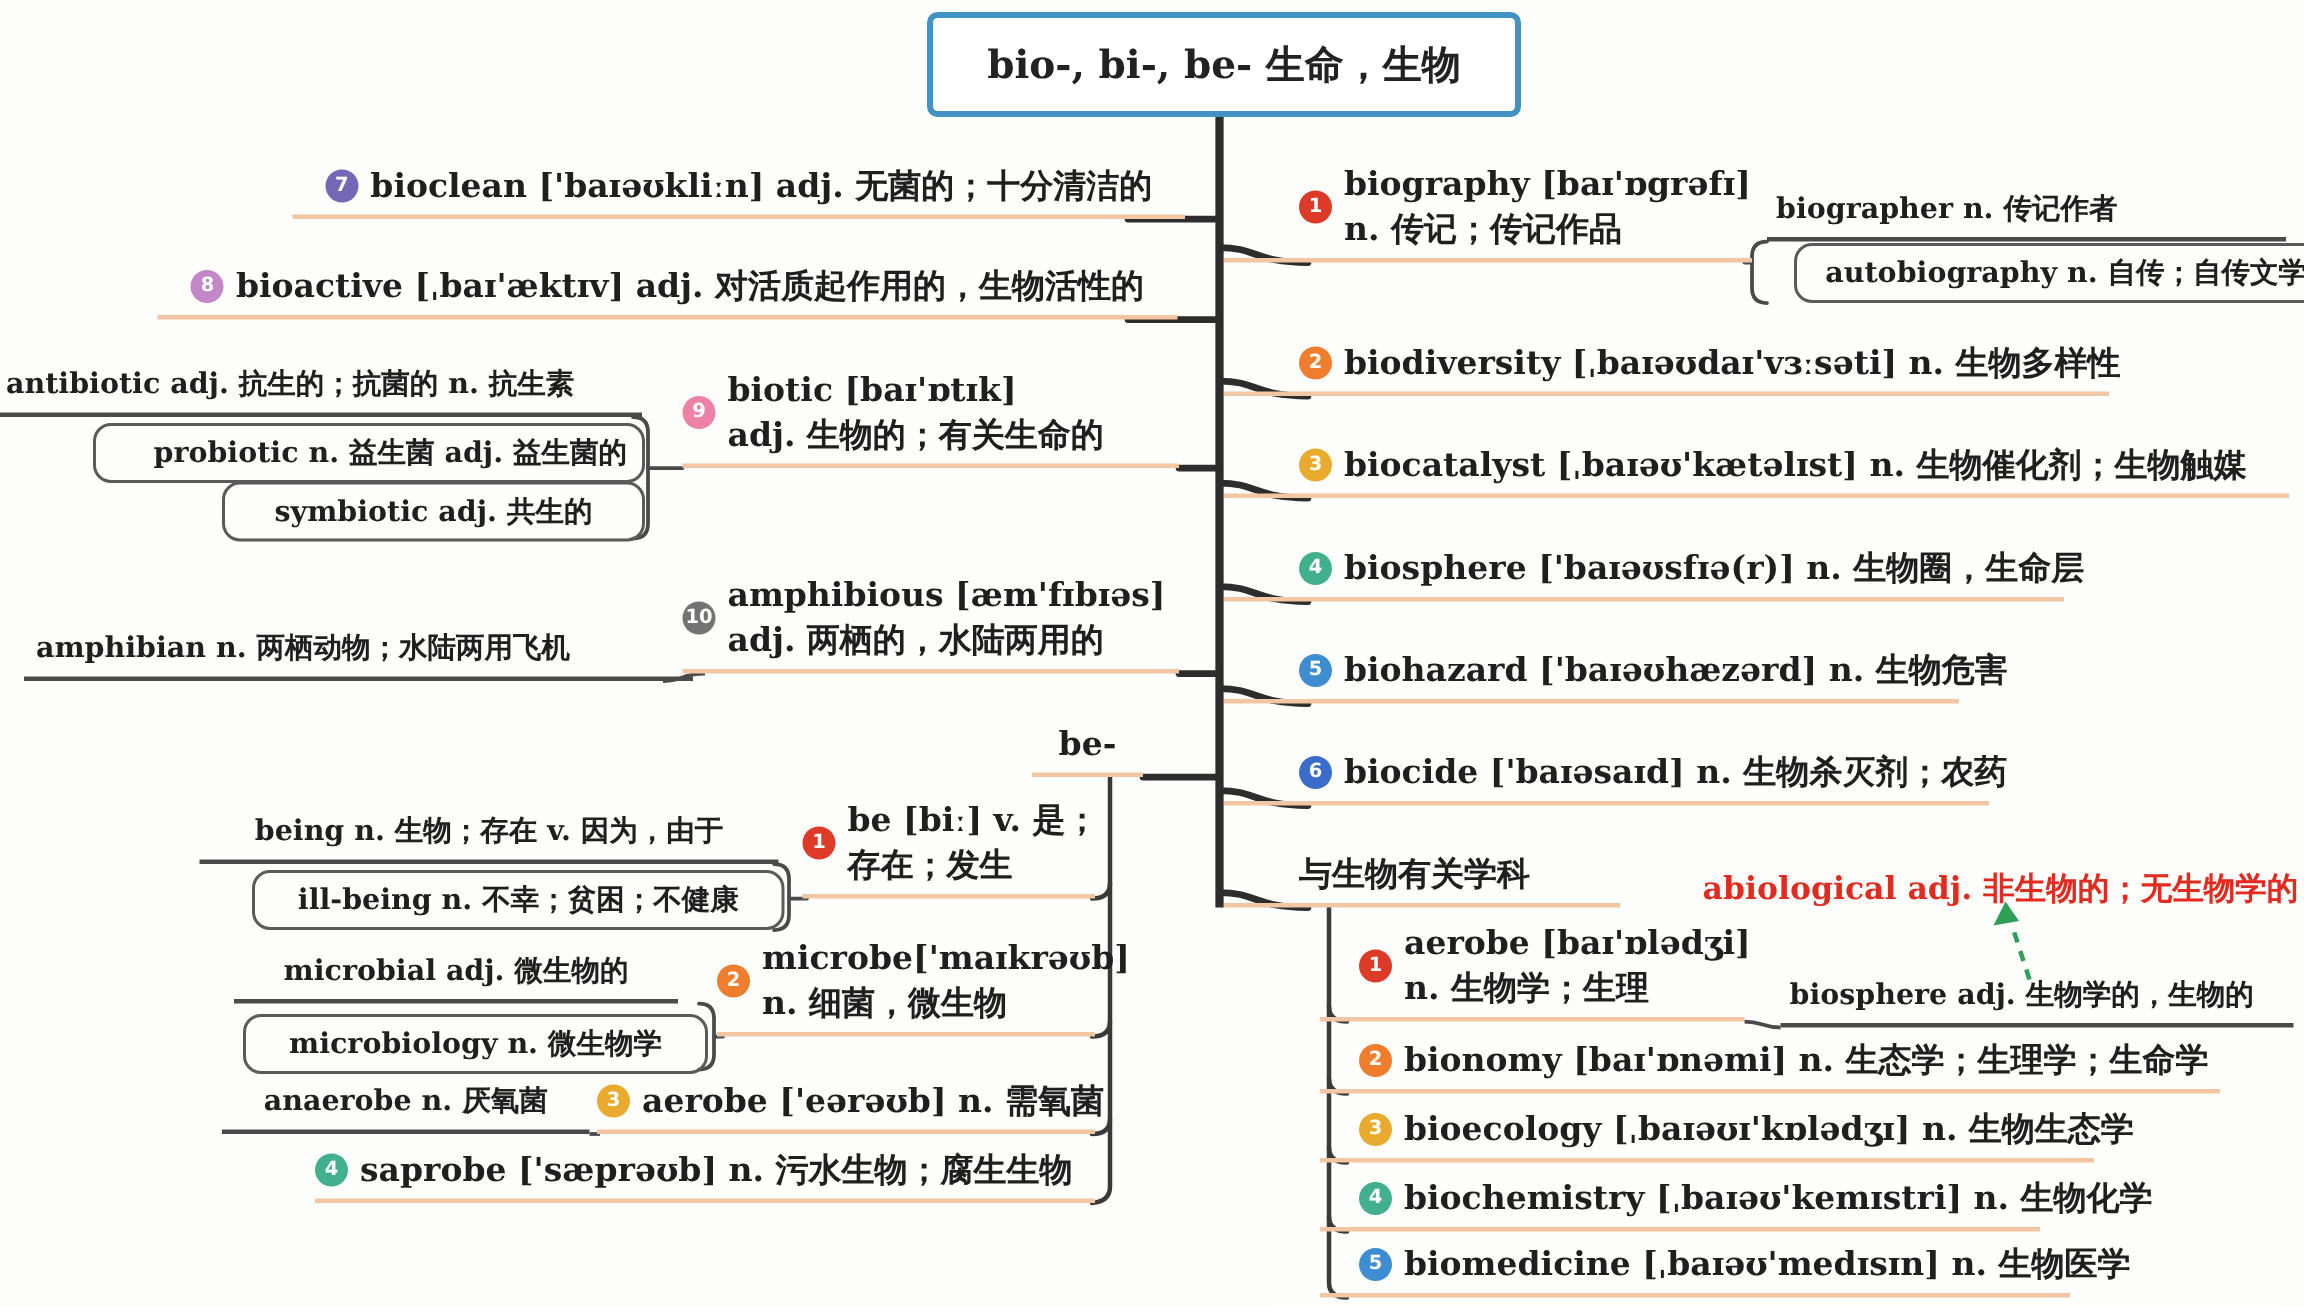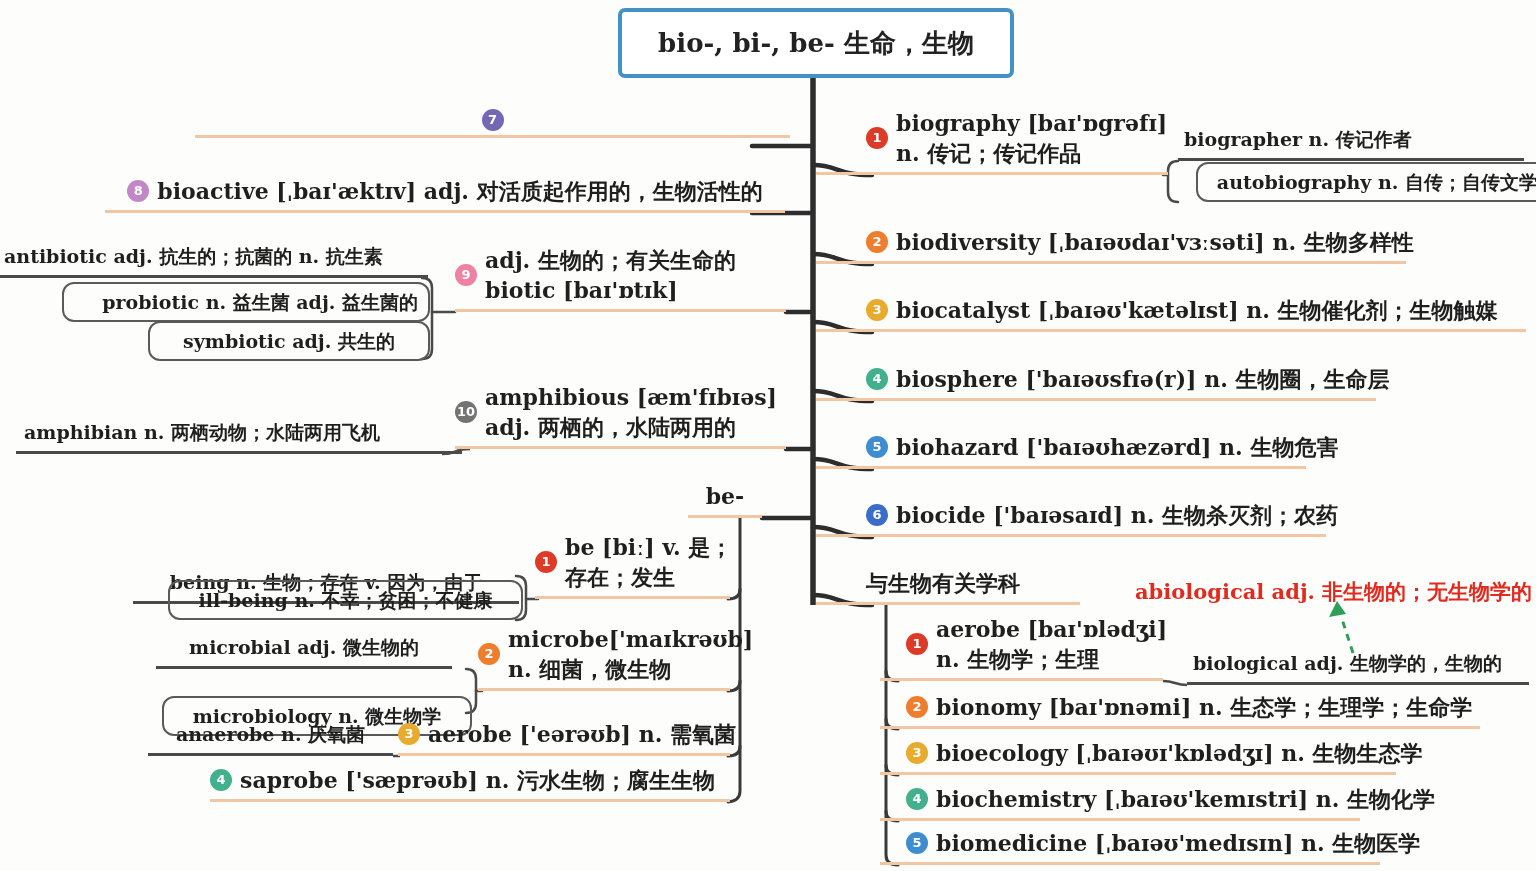--- a/index.html
+++ b/index.html
@@ -105,32 +105,33 @@
       <polygon points="1337,601 1329,617 1346,614" fill="#2f9e57"></polygon>
     </g>
   </svg>
 
   <div class="title-box">
     <span>bio-, bi-, be-  生命，生物</span>
   </div>
 
   <div class="node u-salmon center lh" style="left:195px;top:109px;width:595px;">
     <span class="badge" style="background: rgb(116, 104, 182);">7</span>
+    <span>bioclean ['baɪəʊkliːn] adj. 无菌的；十分清洁的</span>
   </div>
 
   <div class="node u-salmon center lh" style="left:105px;top:176px;width:680px;">
     <span class="badge" style="background: rgb(194, 135, 199);">8</span>
     <span>bioactive [ˌbaɪ'æktɪv] adj. 对活质起作用的，生物活性的</span>
   </div>
 
   <div class="node u-salmon twoline" style="left:455px;top:245px;width:331px;">
     <span class="badge" style="background: rgb(238, 130, 166);">9</span>
     <div>
+      <div>biotic [baɪ'ɒtɪk]</div>
       <div>adj. 生物的；有关生命的</div>
-      <div>biotic [baɪ'ɒtɪk]</div>
     </div>
   </div>
   <div class="node child u-dark lh" style="left:0px;top:241px;width:424px;padding-left:4px;align-items:flex-end;">
     <span>antibiotic adj. 抗生的；抗菌的 n. 抗生素</span>
   </div>
   <div class="node child boxed center lh" style="left:62px;top:282px;width:344px;justify-content:flex-end;">
     <span>probiotic n. 益生菌 adj. 益生菌的</span>
   </div>
   <div class="node child boxed center lh" style="left:148px;top:321px;width:258px;">
     <span>symbiotic adj. 共生的</span>
@@ -151,38 +152,38 @@
     <span>be-</span>
   </div>
 
   <div class="node u-salmon twoline" style="left:535px;top:532px;width:195px;">
     <span class="badge" style="background: rgb(221, 58, 39);">1</span>
     <div>
       <div>be [biː] v. 是；</div>
       <div>存在；发生</div>
     </div>
   </div>
-  <div class="node child u-dark center lh" style="left:133px;top:567px;width:386px;align-items:flex-end;">
+  <div class="node child u-dark center lh" style="left:133px;top:539px;width:386px;align-items:flex-end;">
     <span>being n. 生物；存在 v. 因为，由于</span>
   </div>
   <div class="node child boxed center lh" style="left:168px;top:580px;width:331px;">
     <span>ill-being n. 不幸；贫困；不健康</span>
   </div>
 
   <div class="node u-salmon twoline" style="left:478px;top:624px;width:252px;">
     <span class="badge" style="background: rgb(238, 125, 46);">2</span>
     <div>
       <div>microbe['maɪkrəʊb]</div>
       <div>n. 细菌，微生物</div>
     </div>
   </div>
   <div class="node child u-dark center lh" style="left:156px;top:632px;width:296px;">
     <span>microbial adj. 微生物的</span>
   </div>
-  <div class="node child boxed center lh" style="left:162px;top:696px;width:286px;">
+  <div class="node child boxed center lh" style="left:162px;top:676px;width:286px;">
     <span>microbiology n. 微生物学</span>
   </div>
 
   <div class="node u-salmon lh" style="left:398px;top:719px;width:332px;">
     <span class="badge" style="background: rgb(232, 171, 45);">3</span>
     <span>aerobe ['eərəʊb] n. 需氧菌</span>
   </div>
   <div class="node child u-dark center lh" style="left:148px;top:719px;width:245px;">
     <span>anaerobe n. 厌氧菌</span>
   </div>
@@ -240,21 +241,21 @@
   </div>
 
   <div class="node u-salmon twoline" style="left:880px;top:614px;width:257px;padding-left:26px;">
     <span class="badge" style="background: rgb(221, 58, 39);">1</span>
     <div>
       <div>aerobe [baɪ'ɒlədʒi]</div>
       <div>n. 生物学；生理</div>
     </div>
   </div>
   <div class="node child u-dark lh" style="left:1187px;top:648px;width:336px;padding-left:6px;">
-    <span>biological adj. 生物学的，生物的</span>
+    <span>biosphere adj. 生物学的，生物的</span>
   </div>
 
   <div class="node u-salmon lh" style="left:880px;top:692px;width:574px;padding-left:26px;">
     <span class="badge" style="background: rgb(238, 125, 46);">2</span>
     <span>bionomy [baɪ'ɒnəmi] n. 生态学；生理学；生命学</span>
   </div>
 
   <div class="node u-salmon lh" style="left:880px;top:738px;width:490px;padding-left:26px;">
     <span class="badge" style="background: rgb(232, 171, 45);">3</span>
     <span>bioecology [ˌbaɪəʊɪ'kɒlədʒɪ] n. 生物生态学</span>

